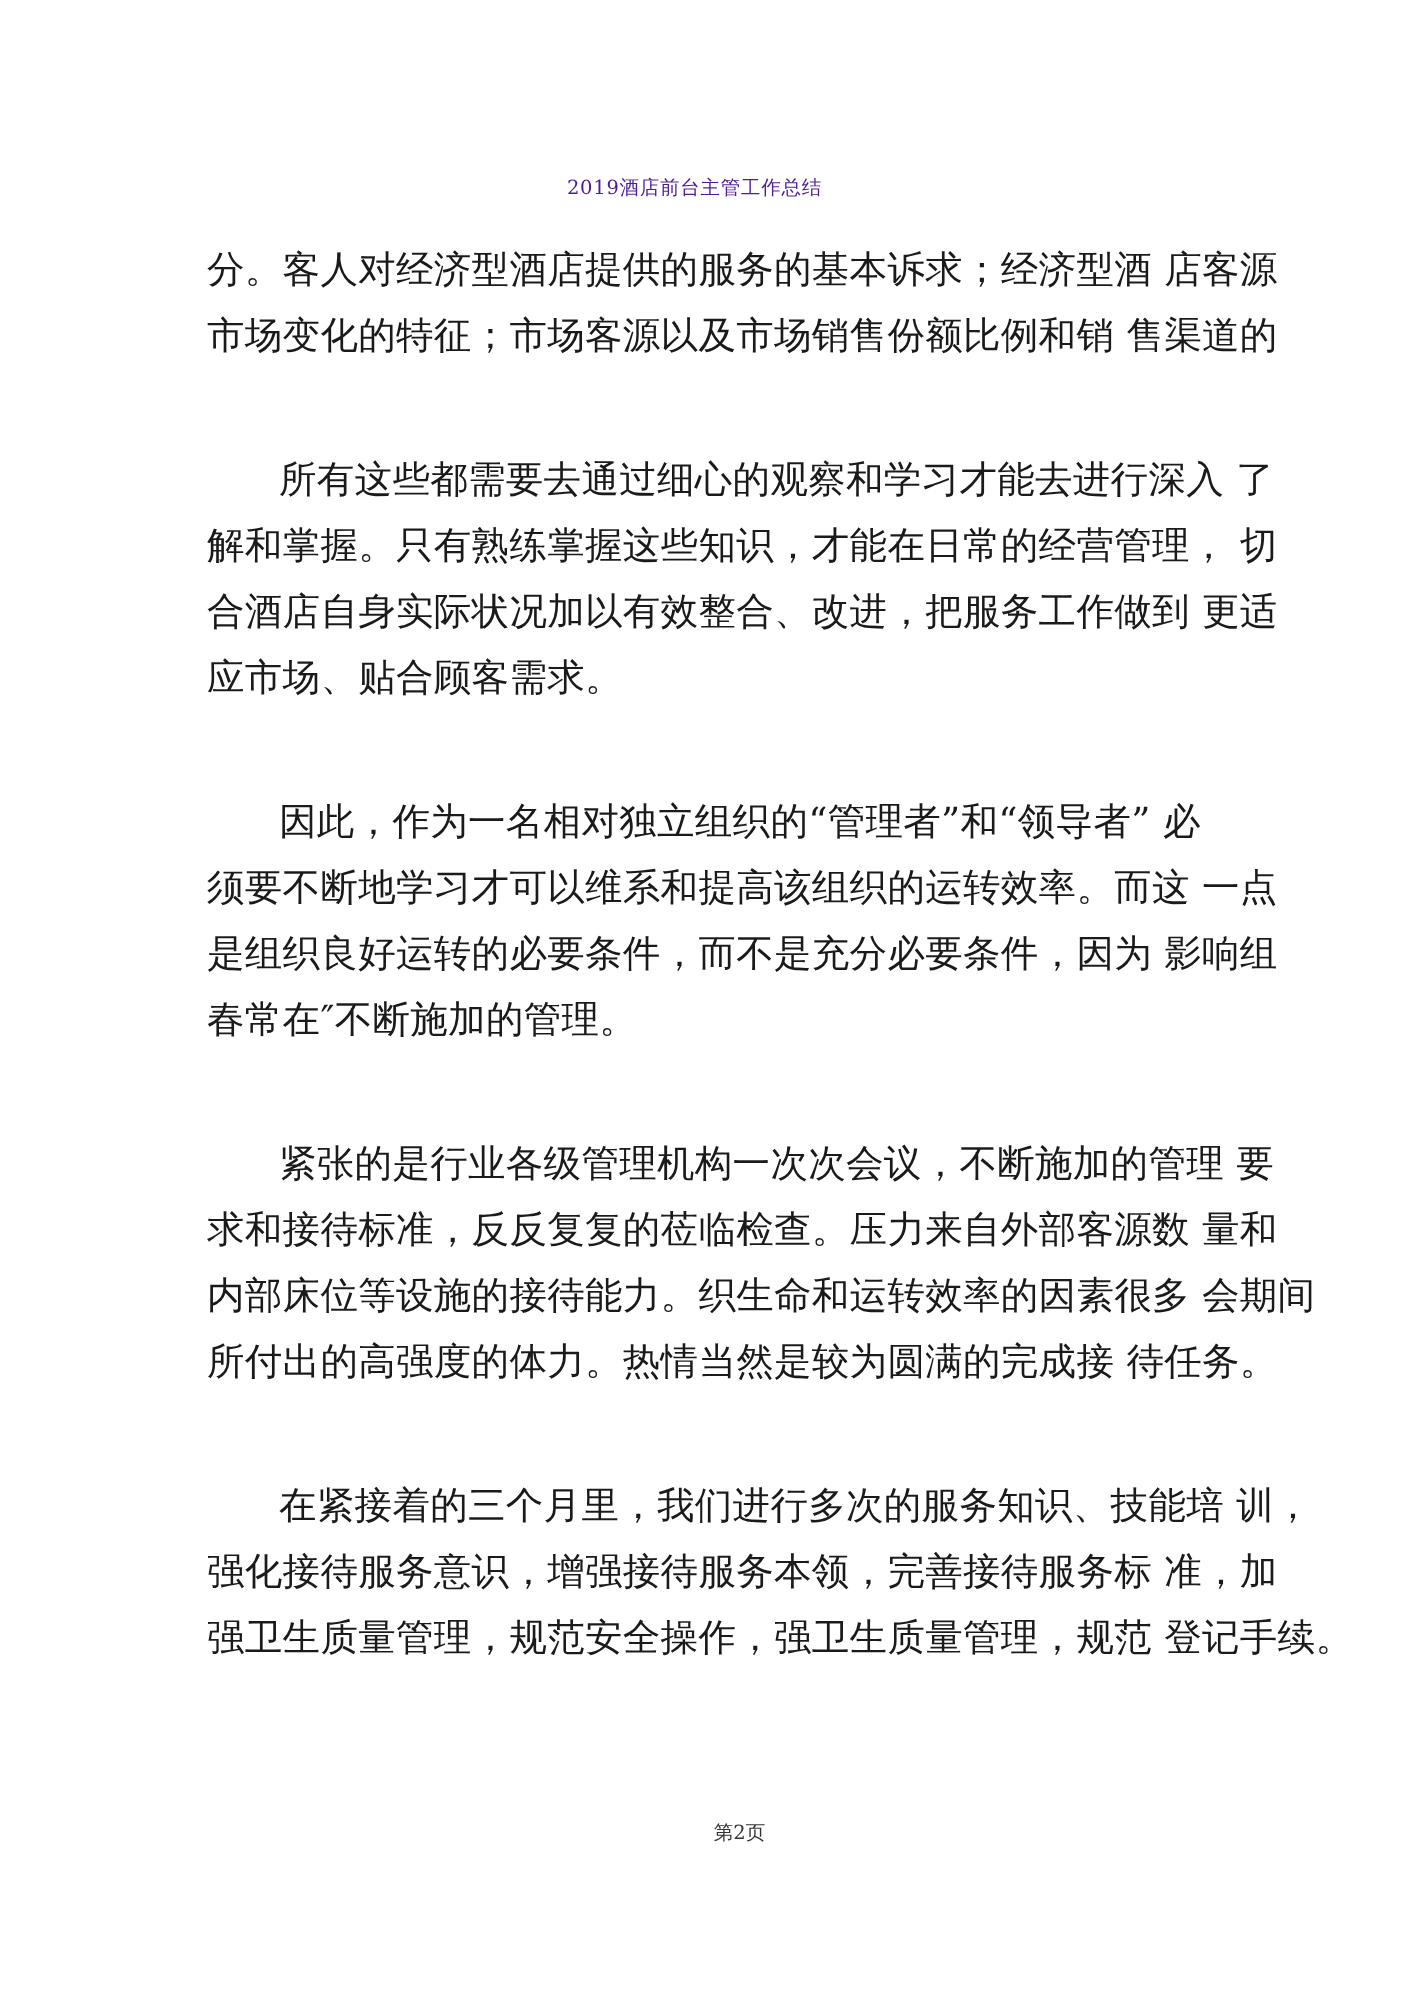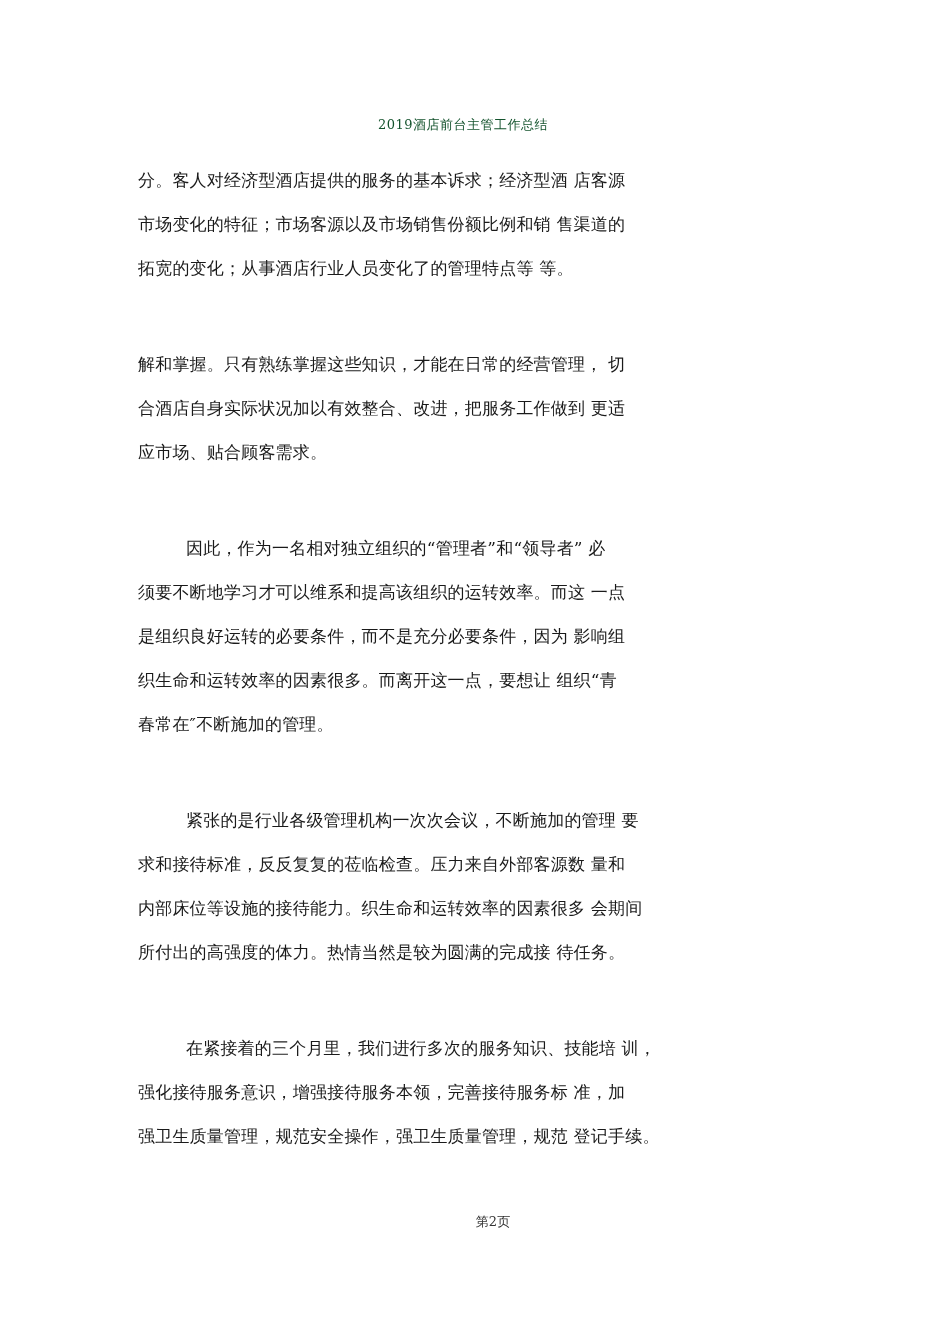--- a/index.html
+++ b/index.html
@@ -15,37 +15,37 @@
       font-family: "DejaVu Serif", "Liberation Serif", serif;
       color: #1a1a1a;
     }
     .page-header {
       position: absolute;
       top: 116px;
       left: 0;
       width: 926px;
       text-align: center;
       font-size: 13px;
-      color: #14532d;
+      color: #4c1d95;
       letter-spacing: 0.5px;
     }
     .body-text {
       position: absolute;
       top: 158px;
       left: 138px;
       width: 690px;
     }
     .para {
       margin: 0 0 52px 0;
     }
     .line {
       display: block;
       height: 44px;
       line-height: 44px;
-      font-size: 17px;
+      font-size: 25px;
       white-space: nowrap;
       letter-spacing: 0.2px;
     }
     .line.indent {
       padding-left: 48px;
     }
     .page-footer {
       position: absolute;
       top: 1213px;
       left: 18px;
@@ -58,34 +58,33 @@
 </head>
 <body>
 
 <div class="page-header">2019酒店前台主管工作总结</div>
 
 <div class="body-text">
 
   <div class="para">
     <span class="line">分。客人对经济型酒店提供的服务的基本诉求；经济型酒 店客源</span>
     <span class="line">市场变化的特征；市场客源以及市场销售份额比例和销 售渠道的</span>
-    <span class="line">拓宽的变化；从事酒店行业人员变化了的管理特点等 等。</span>
   </div>
 
   <div class="para">
+    <span class="line indent">所有这些都需要去通过细心的观察和学习才能去进行深入 了</span>
     <span class="line">解和掌握。只有熟练掌握这些知识，才能在日常的经营管理， 切</span>
     <span class="line">合酒店自身实际状况加以有效整合、改进，把服务工作做到 更适</span>
     <span class="line">应市场、贴合顾客需求。</span>
   </div>
 
   <div class="para">
     <span class="line indent">因此，作为一名相对独立组织的“管理者”和“领导者” 必</span>
     <span class="line">须要不断地学习才可以维系和提高该组织的运转效率。而这 一点</span>
     <span class="line">是组织良好运转的必要条件，而不是充分必要条件，因为 影响组</span>
-    <span class="line">织生命和运转效率的因素很多。而离开这一点，要想让 组织“青</span>
     <span class="line">春常在″不断施加的管理。</span>
   </div>
 
   <div class="para">
     <span class="line indent">紧张的是行业各级管理机构一次次会议，不断施加的管理 要</span>
     <span class="line">求和接待标准，反反复复的莅临检查。压力来自外部客源数 量和</span>
     <span class="line">内部床位等设施的接待能力。织生命和运转效率的因素很多 会期间</span>
     <span class="line">所付出的高强度的体力。热情当然是较为圆满的完成接 待任务。</span>
   </div>
 

